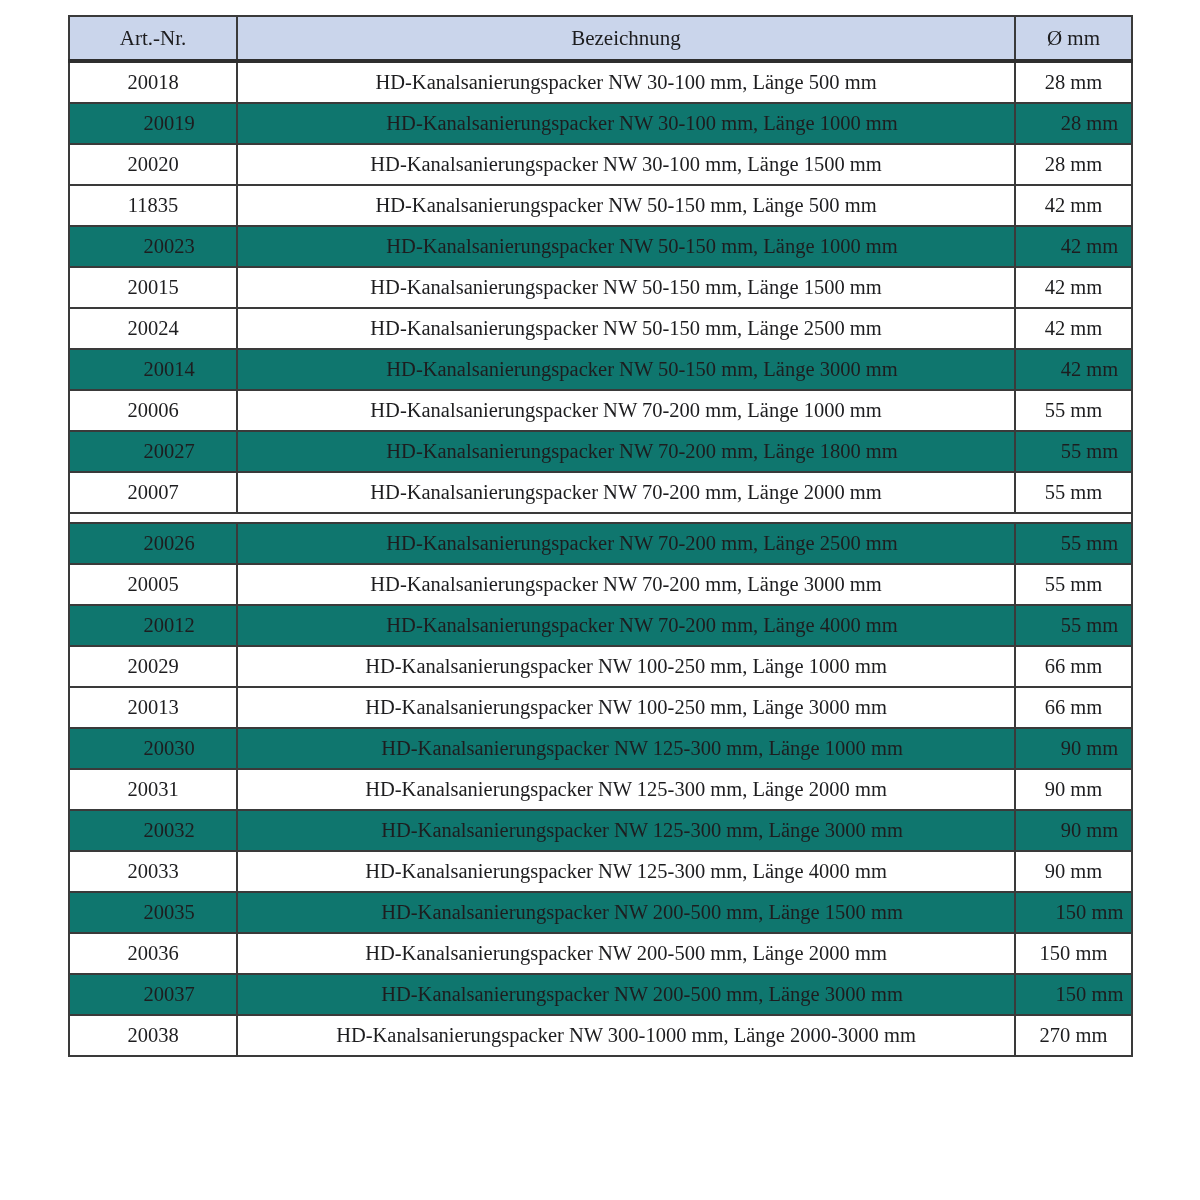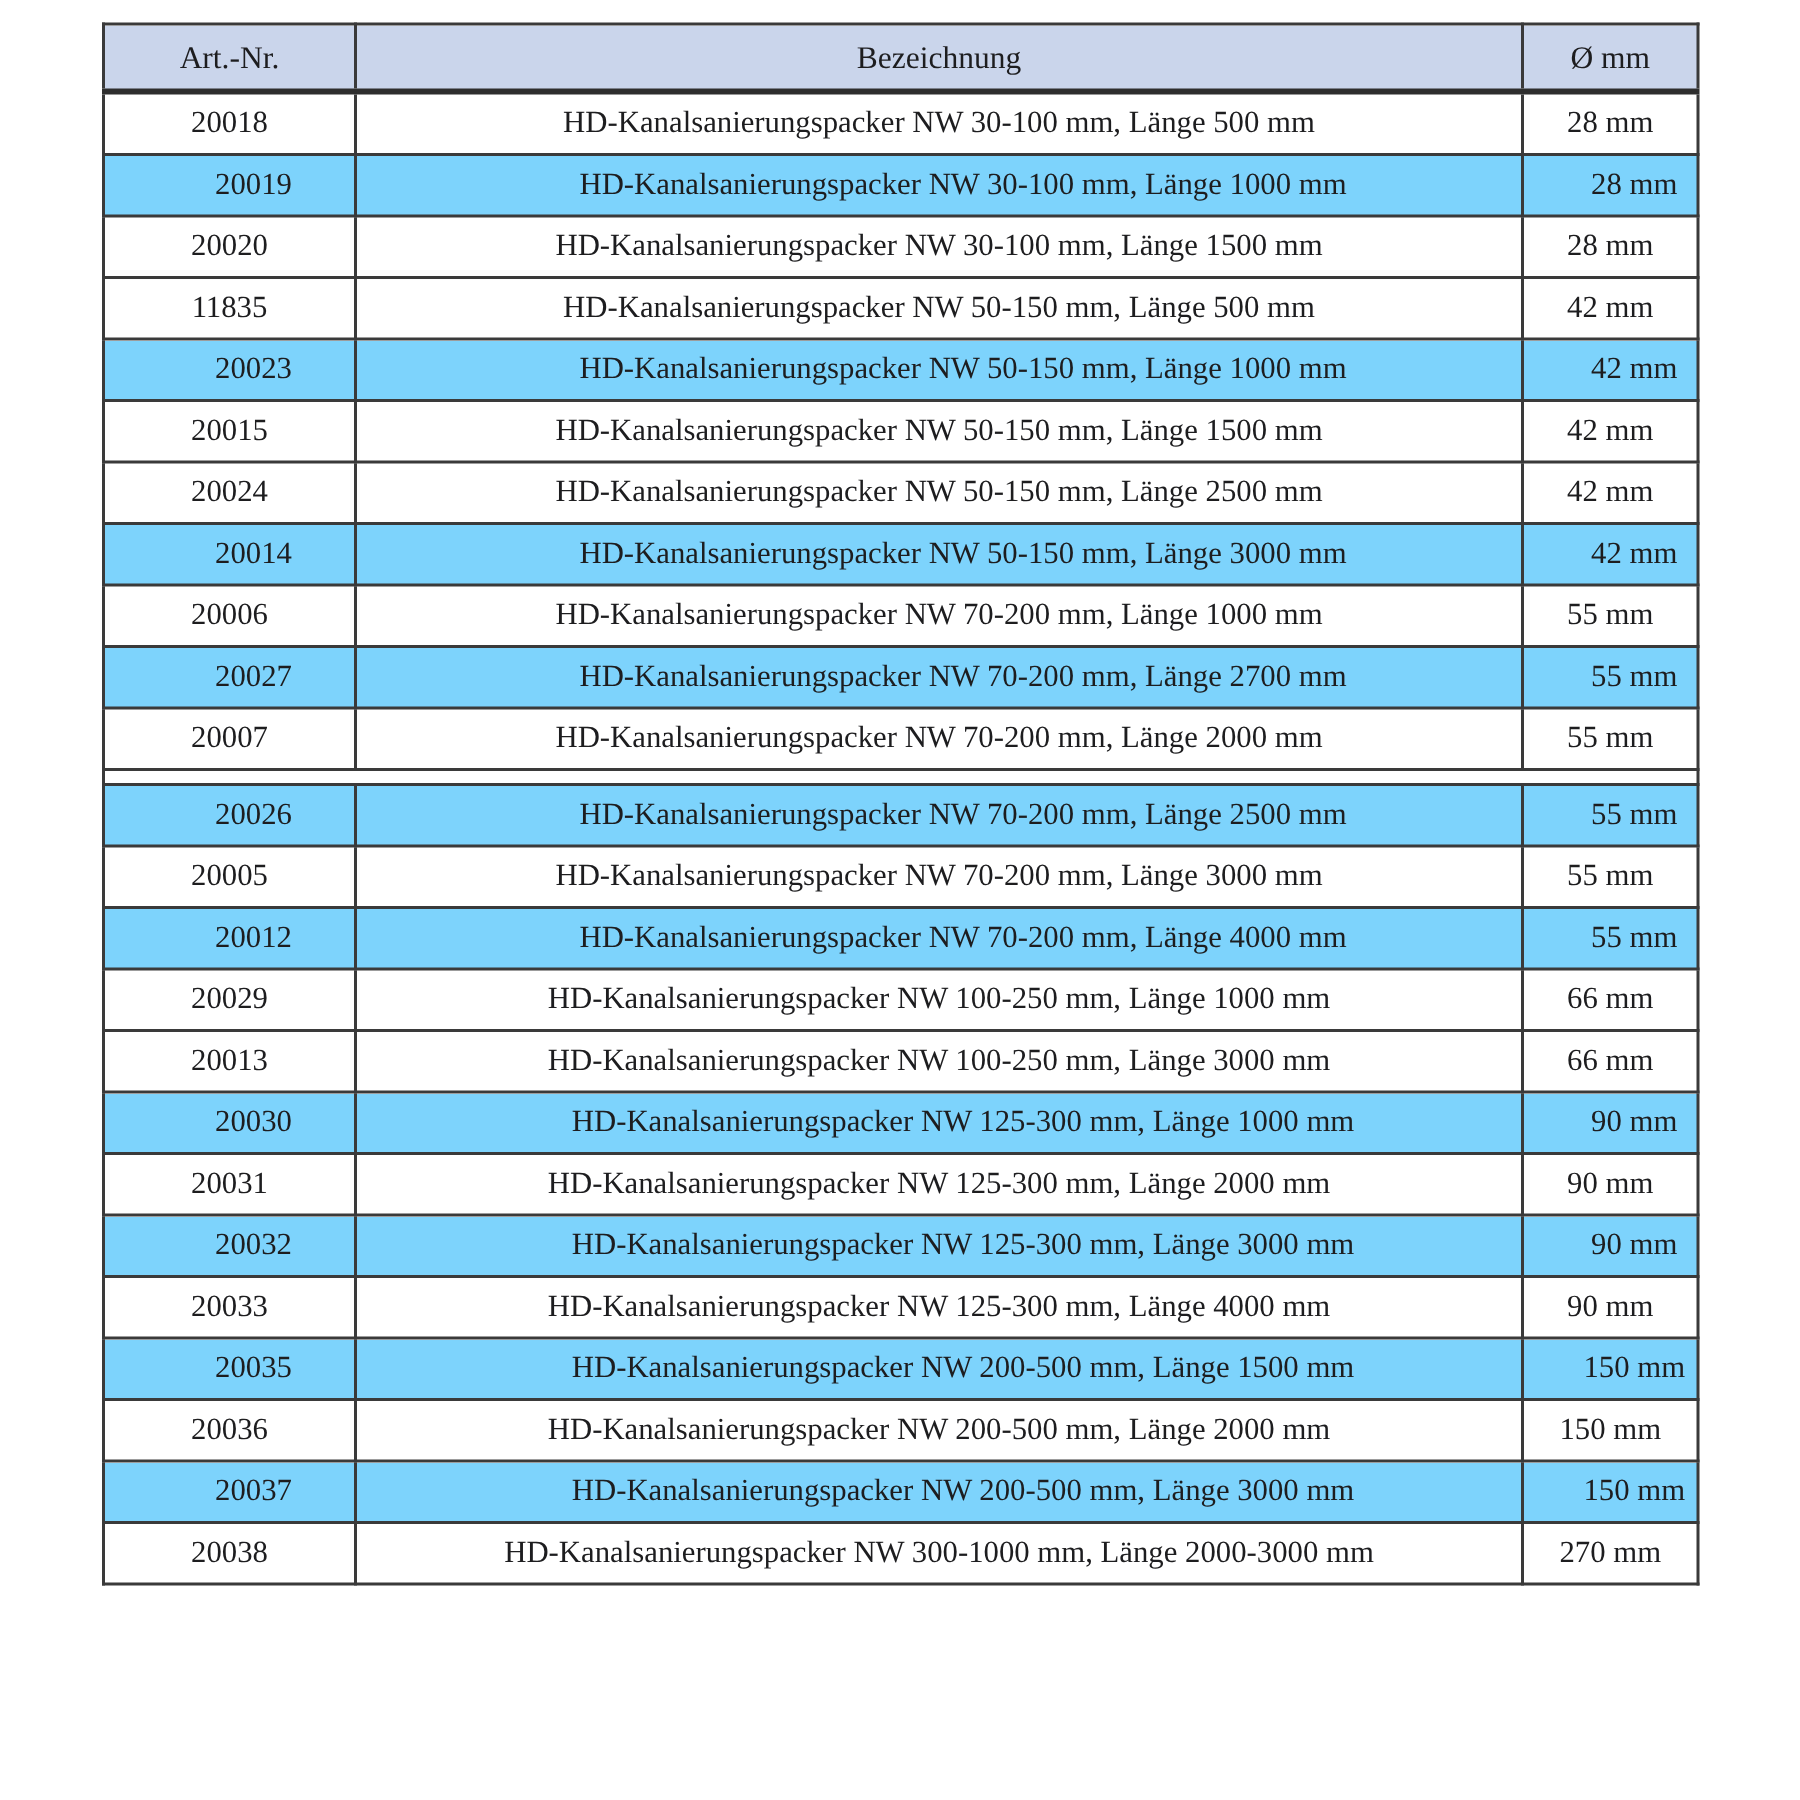--- a/index.html
+++ b/index.html
@@ -44,21 +44,21 @@
     font-size: 21px;
     font-weight: normal;
     border-bottom: 4px solid #2e2e2e;
   }
   table.catalog tbody td {
     background: #ffffff;
     height: 39px;
     font-size: 20.5px;
   }
   table.catalog tbody tr.alt td {
-    background: #7dd3fc;
+    background: #0f766e;
     padding-left: 36px;
   }
   table.catalog tbody tr.spacer td {
     height: 8px;
     background: #ffffff;
     padding: 0;
     border-top: 2px solid #3a3a3a;
     border-bottom: 2px solid #3a3a3a;
     border-left: 2px solid #3a3a3a;
     border-right: 2px solid #3a3a3a;
@@ -123,21 +123,21 @@
           <td>HD-Kanalsanierungspacker NW 50-150 mm, Länge 3000 mm</td>
           <td>42 mm</td>
         </tr>
         <tr>
           <td>20006</td>
           <td>HD-Kanalsanierungspacker NW 70-200 mm, Länge 1000 mm</td>
           <td>55 mm</td>
         </tr>
         <tr class="alt">
           <td>20027</td>
-          <td>HD-Kanalsanierungspacker NW 70-200 mm, Länge 2700 mm</td>
+          <td>HD-Kanalsanierungspacker NW 70-200 mm, Länge 1800 mm</td>
           <td>55 mm</td>
         </tr>
         <tr>
           <td>20007</td>
           <td>HD-Kanalsanierungspacker NW 70-200 mm, Länge 2000 mm</td>
           <td>55 mm</td>
         </tr>
         <tr class="spacer">
           <td colspan="3"></td>
         </tr>

